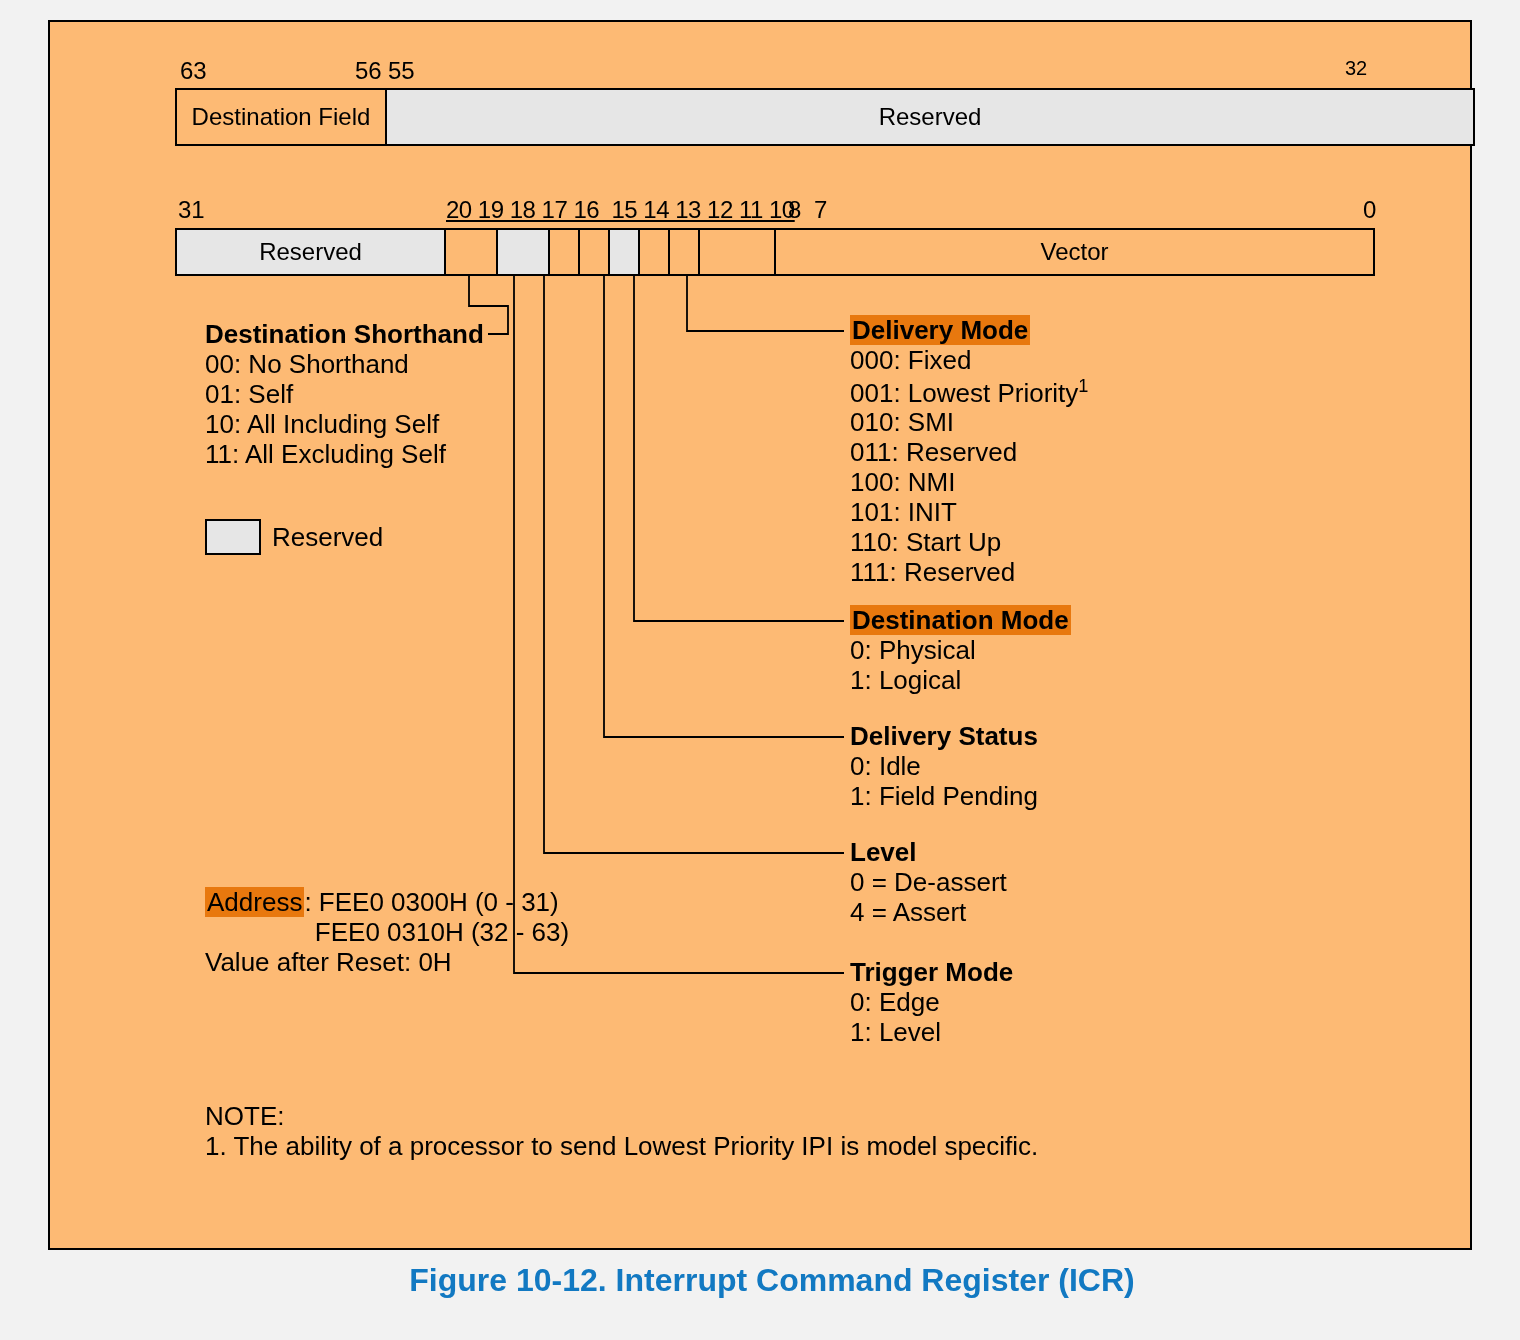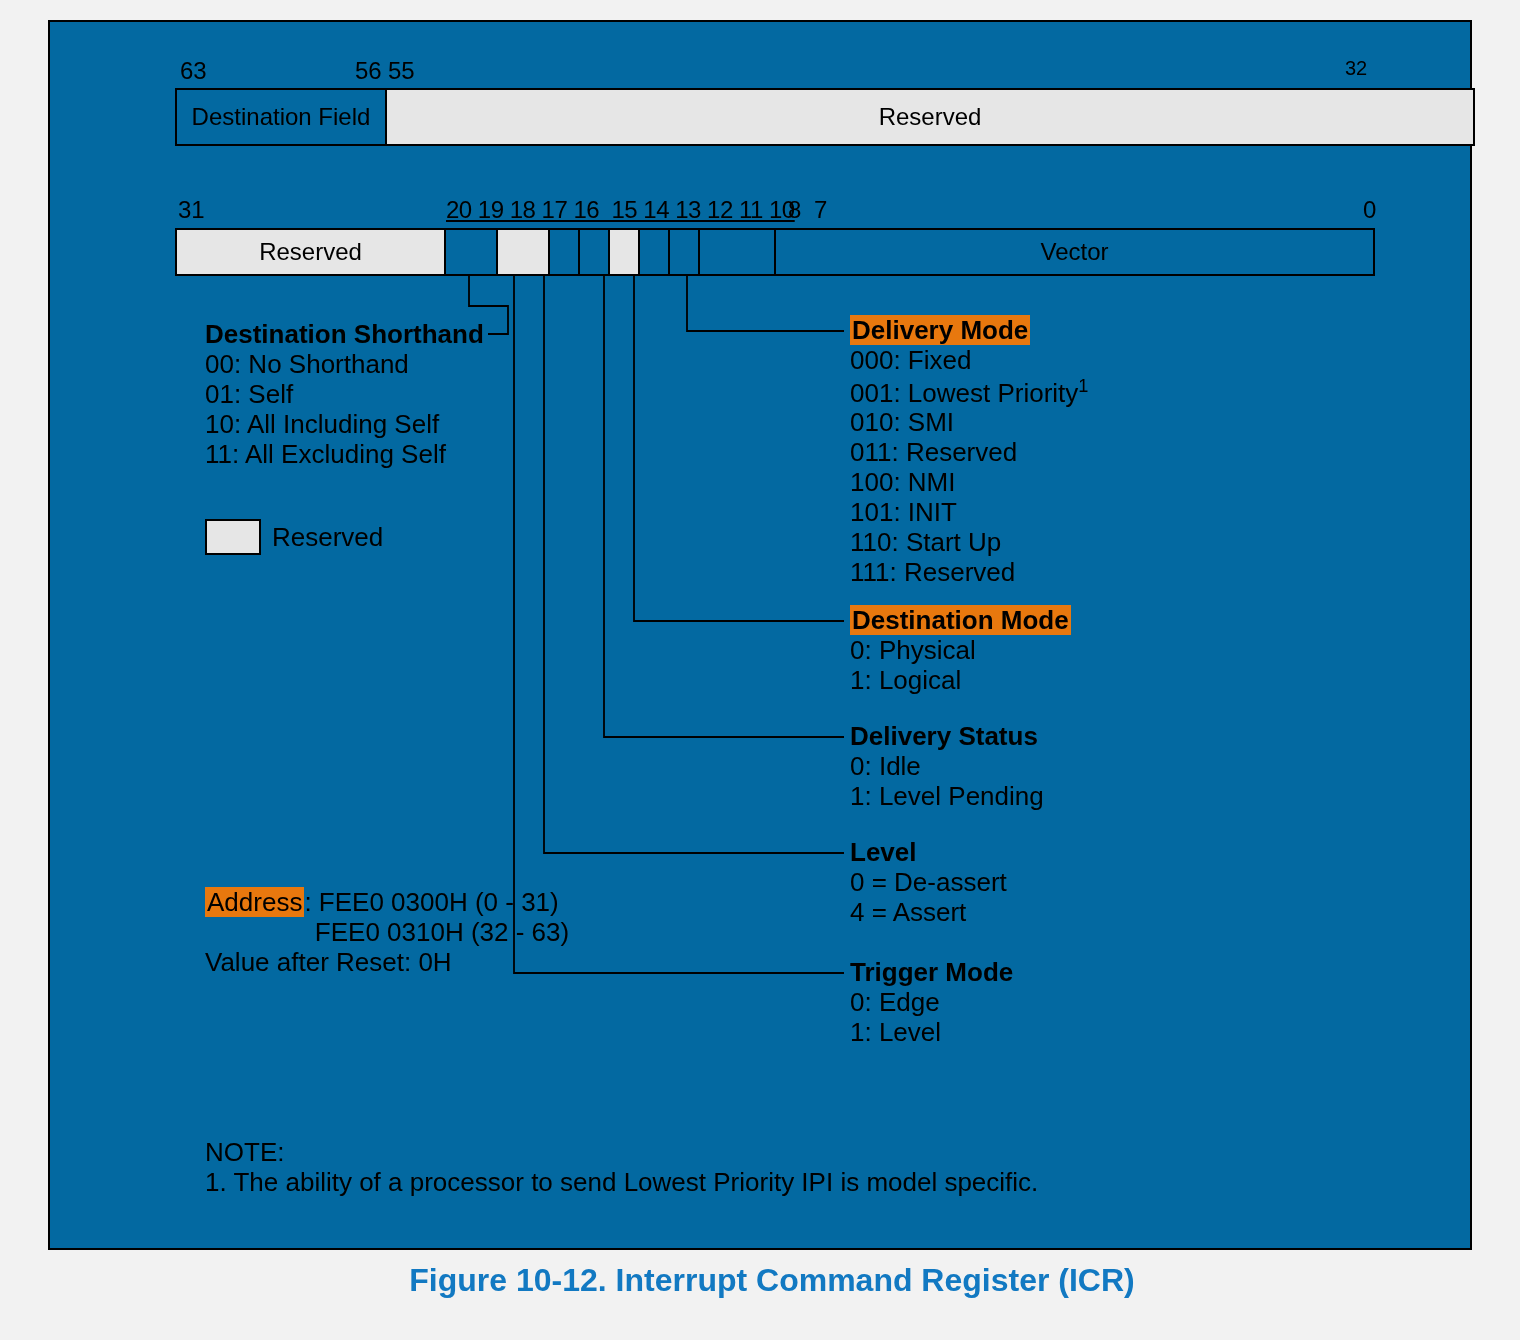--- a/index.html
+++ b/index.html
@@ -12,21 +12,21 @@
     position: relative;
     width: 1520px;
     height: 1340px;
   }
   .frame {
     position: absolute;
     left: 48px;
     top: 20px;
     width: 1424px;
     height: 1230px;
-    background: #0369a1;
+    background: #fdba74;
     border: 2px solid #000;
     box-sizing: border-box;
   }
   .caption {
     position: absolute;
     left: 0;
     top: 1262px;
     width: 1520px;
     text-align: center;
     color: #1279c2;
@@ -99,21 +99,21 @@
   .dmode-blk { left:800px; top:294px; }
   sup { font-size:0.7em; }
 
   .destm-blk { left:800px; top:584px; }
   .dstat-blk { left:800px; top:700px; }
   .level-blk { left:800px; top:816px; }
   .trig-blk  { left:800px; top:936px; }
 
   .addr-blk { left:155px; top:866px; }
 
-  .note-blk { left:155px; top:1116px; }
+  .note-blk { left:155px; top:1080px; }
 
   
   svg.conn { position:absolute; left:0; top:0; width:1424px; height:1230px; pointer-events:none; }
   svg.conn path, svg.conn line { stroke:#000; stroke-width:1.8; fill:none; }
 </style>
 </head>
 <body>
 
 <div class="page">
   <div class="frame">
@@ -187,21 +187,21 @@
 
     <div class="blk destm-blk">
       <b><span class="hl">Destination Mode</span></b><br>
       <span>0: Physical</span><br>
       <span>1: Logical</span>
     </div>
 
     <div class="blk dstat-blk">
       <b>Delivery Status</b><br>
       <span>0: Idle</span><br>
-      <span>1: Level Pending</span>
+      <span>1: Field Pending</span>
     </div>
 
     <div class="blk level-blk">
       <b>Level</b><br>
       <span>0 = De-assert</span><br>
       <span>4 = Assert</span>
     </div>
 
     <div class="blk trig-blk">
       <b>Trigger Mode</b><br>

